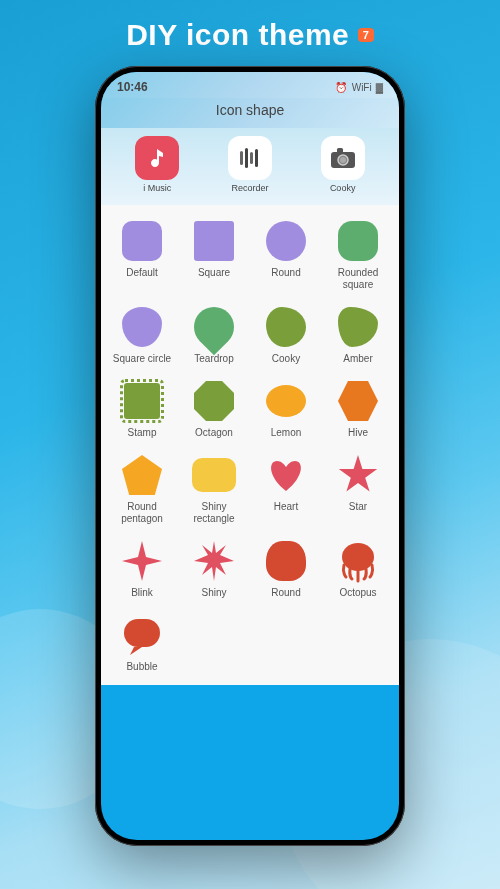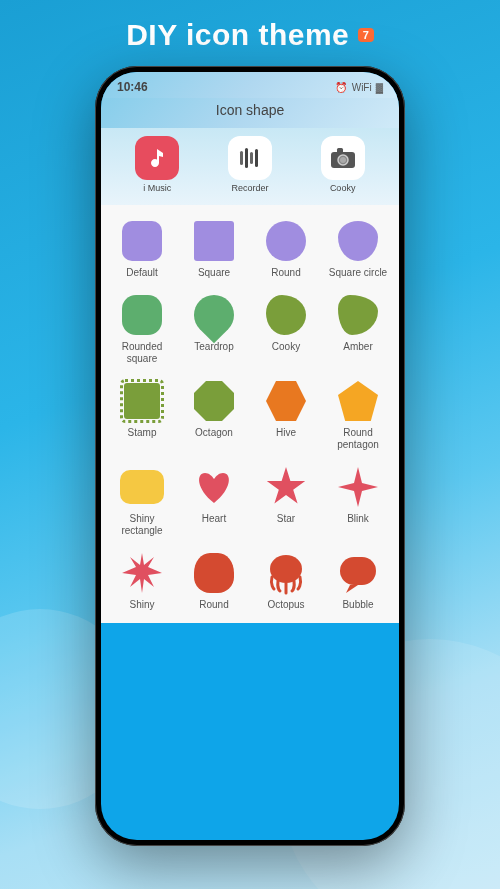--- a/index.html
+++ b/index.html
@@ -328,30 +328,30 @@
             <span class="shape-label">Square</span>
           </div>
           <div class="shape-item">
             <div class="shape-visual">
                 <div class="shape-round"></div>
               </div>
             <span class="shape-label">Round</span>
           </div>
           <div class="shape-item">
             <div class="shape-visual">
+                <div class="shape-rounded-square"></div>
+              </div>
+            <span class="shape-label">Rounded square</span>
+          </div>
+
+          <div class="shape-item">
+            <div class="shape-visual">
                 <div class="shape-square-circle"></div>
               </div>
             <span class="shape-label">Square circle</span>
-          </div>
-
-          <div class="shape-item">
-            <div class="shape-visual">
-                <div class="shape-rounded-square"></div>
-              </div>
-            <span class="shape-label">Rounded square</span>
           </div>
           <div class="shape-item">
             <div class="shape-visual">
                 <div class="shape-teardrop"></div>
               </div>
             <span class="shape-label">Teardrop</span>
           </div>
 
           <div class="shape-item">
             <div class="shape-visual">
@@ -373,20 +373,26 @@
             </div>
             <span class="shape-label">Stamp</span>
           </div>
           <div class="shape-item">
             <div class="shape-visual">
                 <div class="shape-octagon"></div>
               </div>
             <span class="shape-label">Octagon</span>
           </div>
 
+          <div class="shape-item">
+            <div class="shape-visual">
+                <div class="shape-lemon"></div>
+              </div>
+            <span class="shape-label">Lemon</span>
+          </div>
           <div class="shape-item">
             <div class="shape-visual">
                 <div class="shape-hive"></div>
               </div>
             <span class="shape-label">Hive</span>
           </div>
           <div class="shape-item">
             <div class="shape-visual">
                 <div class="shape-round-pentagon"></div>
               </div>

